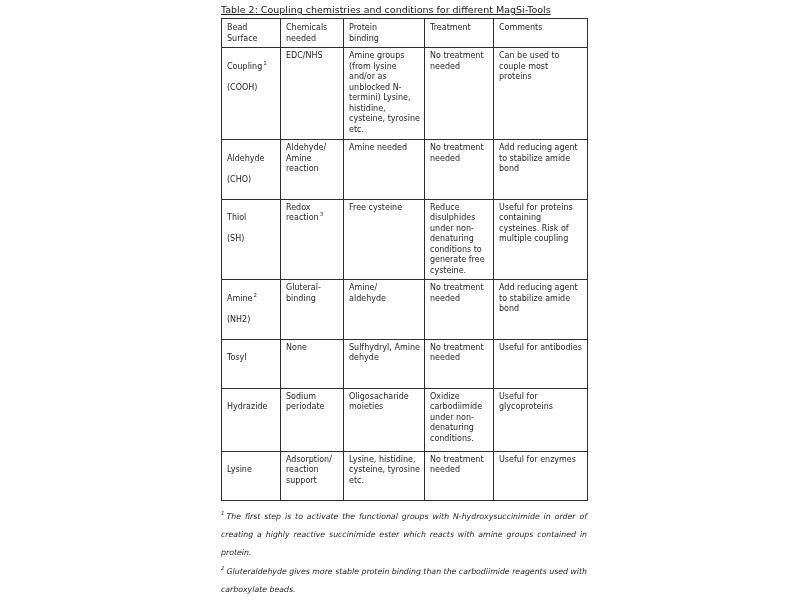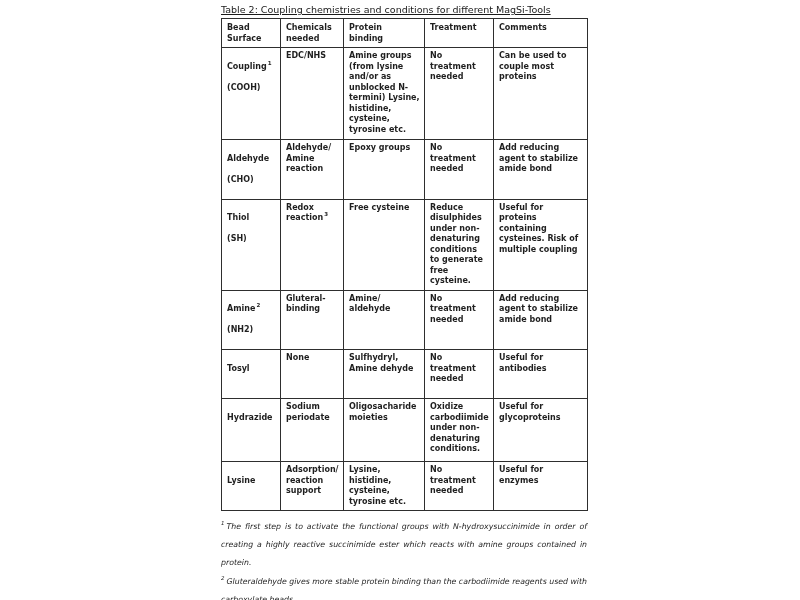--- a/index.html
+++ b/index.html
@@ -36,24 +36,24 @@
   }
   th, td {
     border: 1px solid #2e2e2e;
     vertical-align: top;
     text-align: left;
     padding: 3px 4px 3px 5px;
     font-size: 8px;
     line-height: 10.5px;
     white-space: pre-line;
     overflow: hidden;
-    font-weight: bold;
+    font-weight: normal;
   }
   th {
-    font-weight: bold;
+    font-weight: normal;
     line-height: 11px;
   }
   tr.hrow   { height: 26px; }
   tr.r0 { height: 92px; }
   tr.r1 { height: 44px; }
   tr.r2 { height: 80px; }
   tr.r3 { height: 52px; }
   tr.r4 { height: 28px; }
   tr.r5 { height: 63px; }
   tr.r6 { height: 43px; }
@@ -121,21 +121,21 @@
           <td>Can be used to couple most proteins</td>
         </tr>
 
         <tr class="r1">
           <td>
             <span class="l1"><span>Aldehyde</span><sup class="marker"></sup></span>
             <span class="l2">(CHO)</span>
           </td>
           <td><span>Aldehyde/
 Amine reaction</span><sup class="marker"></sup></td>
-          <td>Epoxy groups</td>
+          <td>Amine needed</td>
           <td>No treatment needed</td>
           <td>Add reducing agent to stabilize amide bond</td>
         </tr>
 
         <tr class="r2">
           <td>
             <span class="l1"><span>Thiol</span><sup class="marker"></sup></span>
             <span class="l2">(SH)</span>
           </td>
           <td><span>Redox reaction</span><sup class="marker">3</sup></td>

